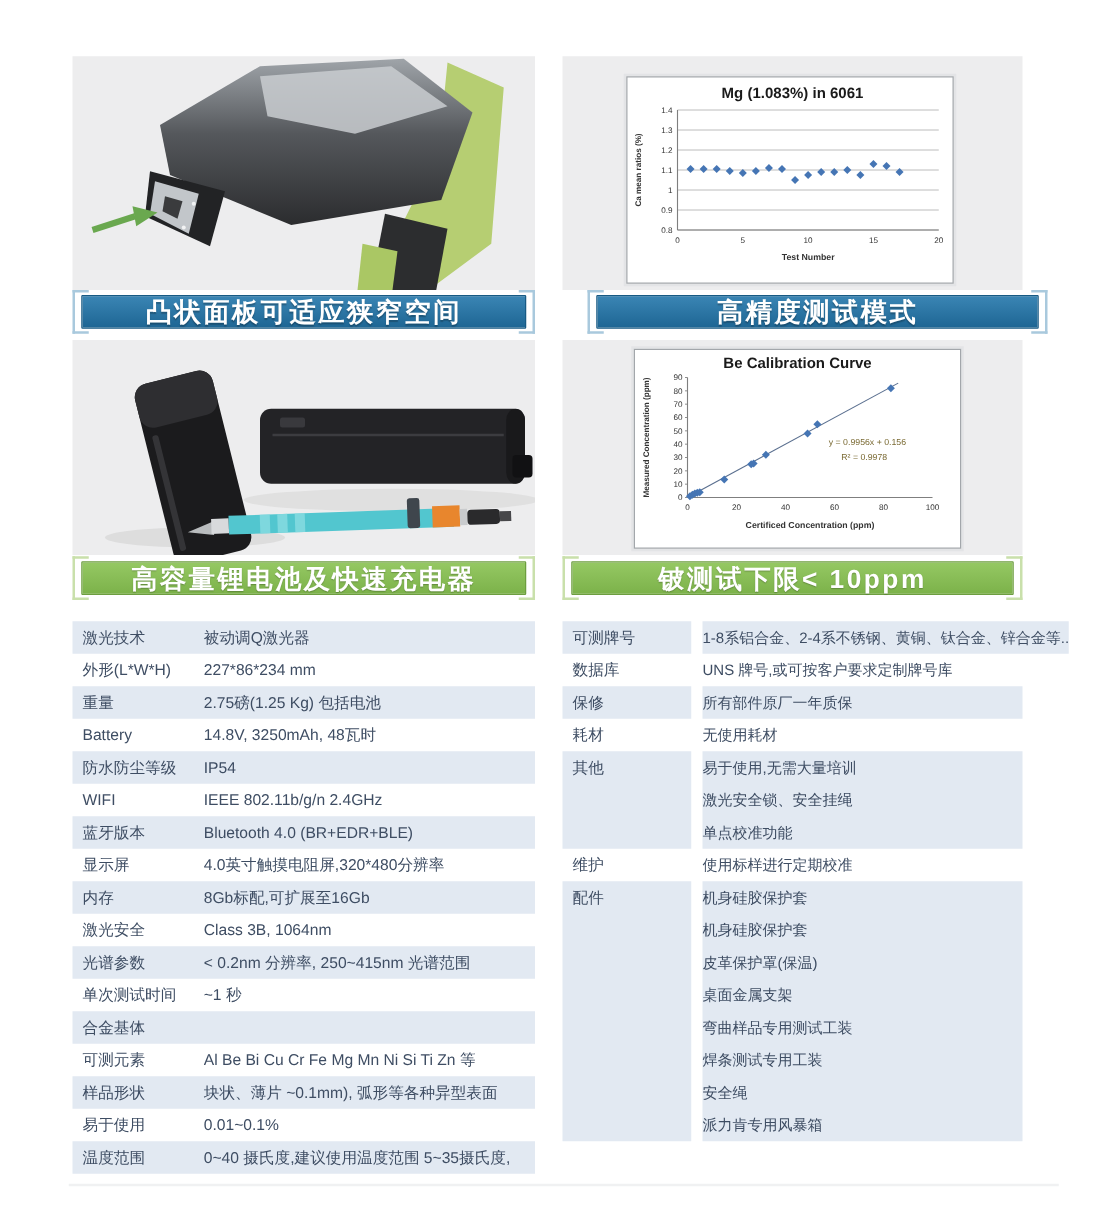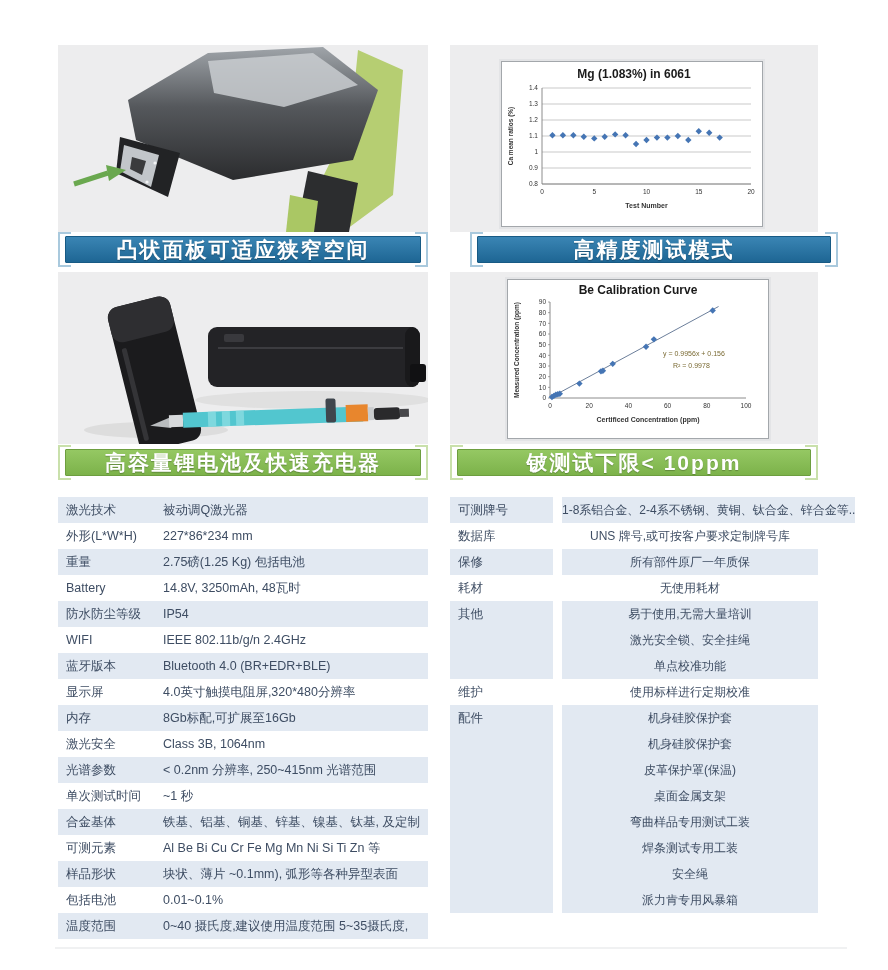--- a/index.html
+++ b/index.html
@@ -23,21 +23,21 @@
   .banner.green .bracket{border-color:#c9e0ab;}
 
   .spec-table{position:absolute;top:497px;color:#3e4d63;font-size:12.5px;}
   .trow{display:flex;height:26px;line-height:26px;white-space:nowrap;}
   .trow.shaded{background:#e2e9f2;}
   .tlabel{flex:none;width:97px;padding-left:8px;overflow:hidden;}
   .tvalue{flex:1;overflow:hidden;}
 
   .tblock{display:flex;}
   .tblock .cl{flex:none;width:95px;padding-left:8px;line-height:26px;white-space:nowrap;}
-  .tblock .cv{flex:1;margin-left:9px;text-align:center;}
+  .tblock .cv{flex:1;margin-left:9px;}
   .tblock.shaded .cl,.tblock.shaded .cv{background:#e2e9f2;}
   .cv .line{height:26px;line-height:26px;white-space:nowrap;font-size:12px;overflow:hidden;}
 
   .footer-line{position:absolute;left:55px;top:947px;width:792px;height:2px;background:#f0f1f2;}
   svg{display:block;}
 </style>
 </head>
 <body>
 
 <div id="page">
@@ -152,32 +152,31 @@
       <div class="trow shaded">
         <span class="tlabel">光谱参数</span>
         <span class="tvalue">&lt; 0.2nm 分辨率, 250~415nm 光谱范围</span>
       </div>
       <div class="trow">
         <span class="tlabel">单次测试时间</span>
         <span class="tvalue">~1 秒</span>
       </div>
       <div class="trow shaded">
         <span class="tlabel">合金基体</span>
-        <span class="tvalue">铁基、铝基、铜基、锌基、镍基、钛基, 及定制</span>
       </div>
       <div class="trow">
         <span class="tlabel">可测元素</span>
         <span class="tvalue">Al Be Bi Cu Cr Fe Mg Mn Ni Si Ti Zn 等</span>
       </div>
       <div class="trow shaded">
         <span class="tlabel">样品形状</span>
         <span class="tvalue">块状、薄片 ~0.1mm), 弧形等各种异型表面</span>
       </div>
       <div class="trow">
-        <span class="tlabel">包括电池</span>
+        <span class="tlabel">易于使用</span>
         <span class="tvalue">0.01~0.1%</span>
       </div>
       <div class="trow shaded">
         <span class="tlabel">温度范围</span>
         <span class="tvalue">0~40 摄氏度,建议使用温度范围 5~35摄氏度,</span>
       </div>
     </div>
 
   <div class="panel" style="left:450px;top:45px;width:368px;height:187px">
     <div class="chart-box" style="left:51px;top:16px;width:260px;height:164px">

